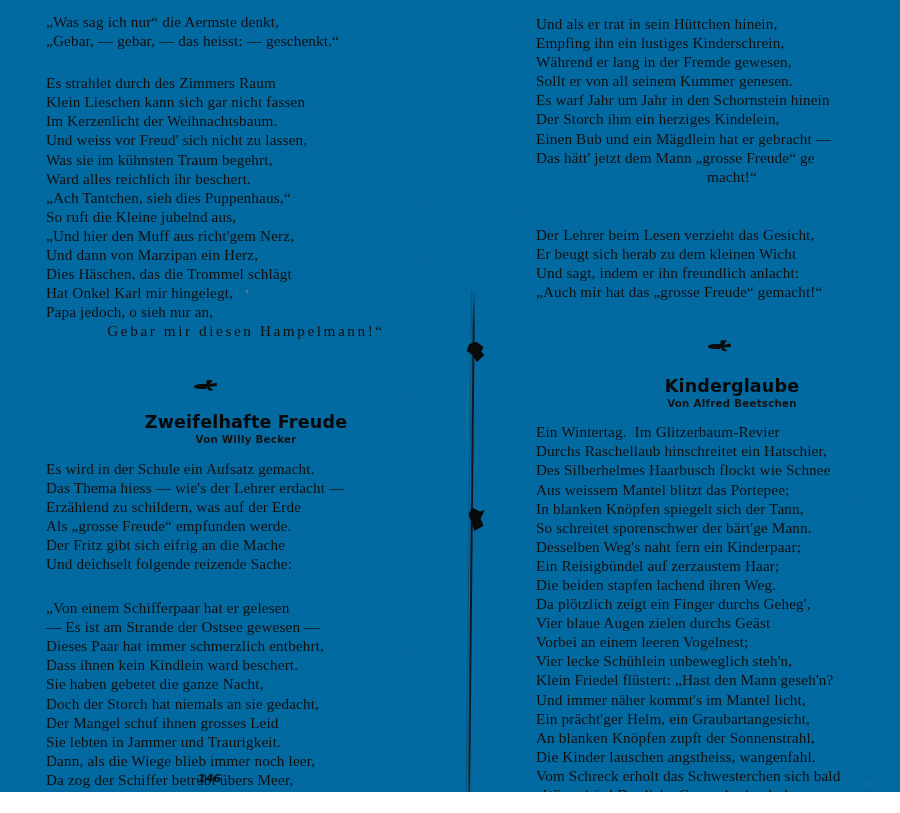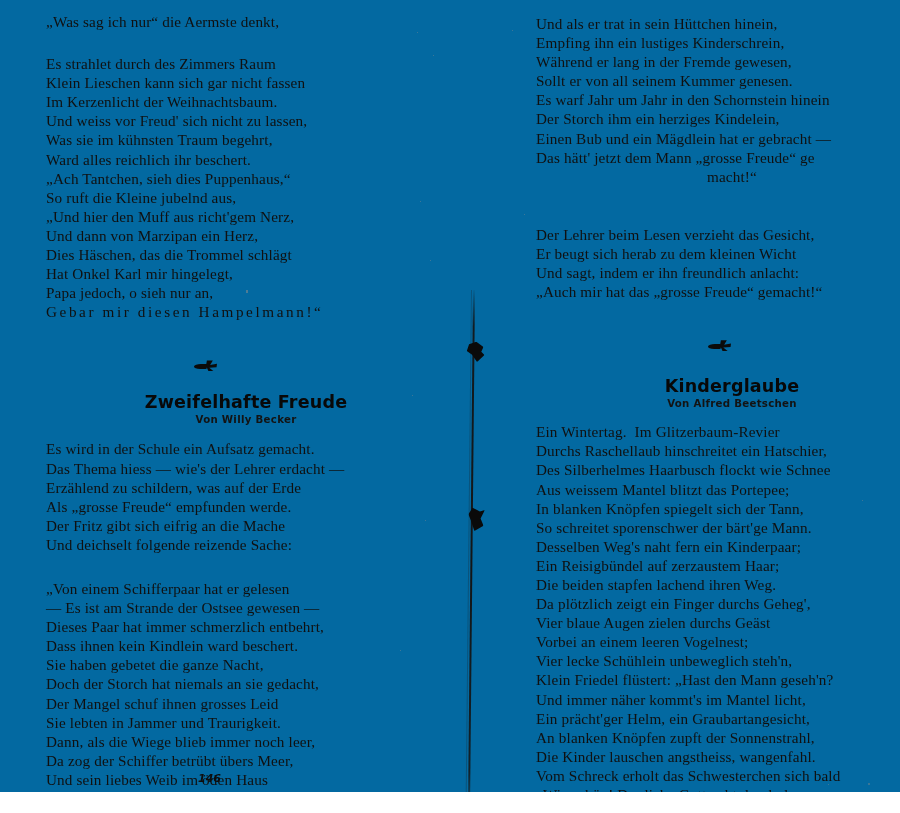--- a/index.html
+++ b/index.html
@@ -32,20 +32,21 @@
   }
   .line {
     font-size: 15.2px;
     line-height: 19.1px;
     white-space: pre;
     letter-spacing: 0.15px;
     color: #101010;
   }
   .line.spaced {
     letter-spacing: 2.6px;
+    text-align: center;
   }
   .line.center {
     text-align: center;
   }
   .line.indent-right {
     text-align: right;
     padding-right: 22px;
   }
 
   
@@ -181,20 +182,21 @@
 </head>
 <body>
 
 <div id="page">
 
   <div class="col col-left">
 
     <div style="height:12px"></div>
     <div class="stanza">
       <div class="line">„Was sag ich nur“ die Aermste denkt,</div>
+      <div class="line">„Gebar, — gebar, — das heisst: — geschenkt.“</div>
     </div>
 
     <div style="height:10px"></div>
 
     <div class="stanza">
       <div class="line">Es strahlet durch des Zimmers Raum</div>
       <div class="line">Klein Lieschen kann sich gar nicht fassen</div>
       <div class="line">Im Kerzenlicht der Weihnachtsbaum.</div>
       <div class="line">Und weiss vor Freud' sich nicht zu lassen,</div>
       <div class="line">Was sie im kühnsten Traum begehrt,</div>

